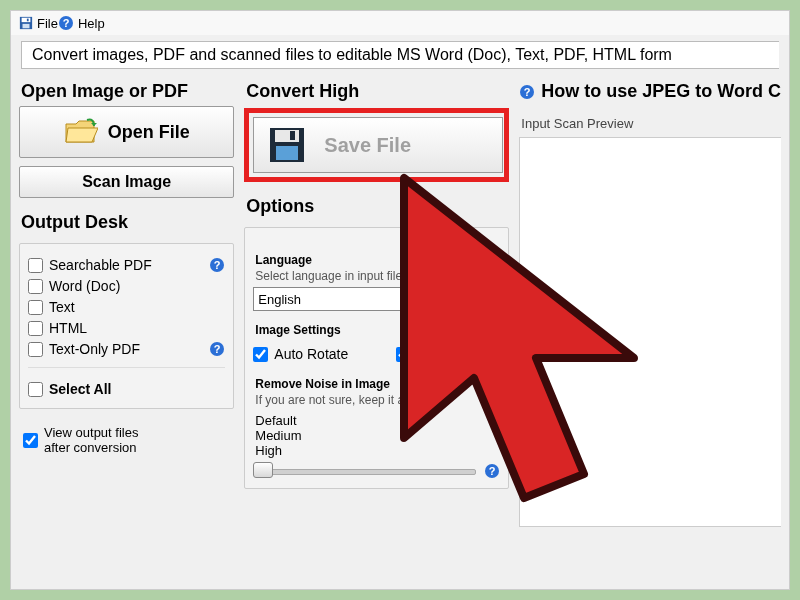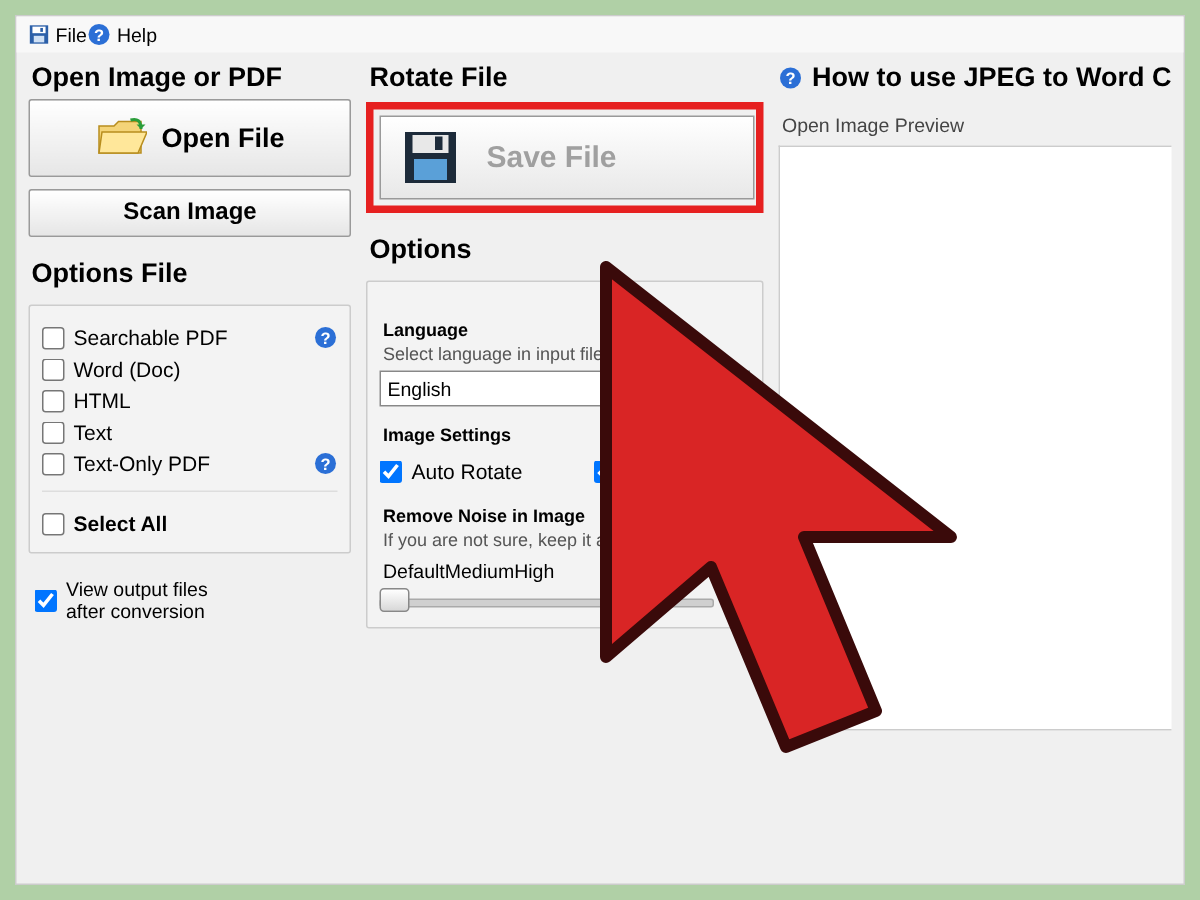--- a/index.html
+++ b/index.html
@@ -158,20 +158,21 @@
   .image-settings-row {
     display: flex;
     gap: 48px;
     margin: 4px 0;
   }
 
   .noise-labels {
     display: flex;
     font-size: 13px;
     margin: 6px 2px 2px 2px;
+    flex-direction: column;
   }
   .slider-row {
     display: flex;
     align-items: center;
     gap: 8px;
   }
   .slider {
     flex: 1;
     height: 22px;
     position: relative;
@@ -257,20 +258,21 @@
       <span class="help-round">
         <svg viewBox="0 0 16 16">
             <circle cx="8" cy="8" r="7" fill="#2b6fd6"></circle>
             <text x="8" y="12" text-anchor="middle" font-size="11" font-weight="bold" fill="#fff">?</text>
           </svg>
       </span>
       <span>Help</span>
     </span>
   </div>
 
+  <div class="banner">Convert images, PDF and scanned files to editable MS Word (Doc), Text, PDF, HTML form</div>
 
   <div class="content">
 
     <div class="col col-left">
       <div class="section-title">Open Image or PDF</div>
 
       <div class="btn big">
         <span class="folder-icon">
           <svg viewBox="0 0 34 28">
               <path d="M2 6 L12 6 L15 3 L30 3 L30 24 L2 24 Z" fill="#f4d478" stroke="#b88d1e"></path>
@@ -279,21 +281,21 @@
               <polygon points="30,8 27,5 33,5" fill="#2a9d3a"></polygon>
             </svg>
         </span>
         <span>Open File</span>
       </div>
 
       <div class="btn" style="height:32px;font-weight:bold;font-size:16px">
         <span>Scan Image</span>
       </div>
 
-      <div class="section-title">Options File</div>
+      <div class="section-title">Output Desk</div>
 
       <div class="group">
         <div id="output-items">
             <div class="check-row">
               <input type="checkbox" style="">
               <label>Searchable PDF</label>
               <span class="spacer"></span>
               <span class="help-icon">
                 <svg viewBox="0 0 16 16">
                   <circle cx="8" cy="8" r="7" fill="#2b6fd6"></circle>
@@ -301,26 +303,26 @@
                 </svg>
               </span>
             </div>
             <div class="check-row">
               <input type="checkbox" style="">
               <label>Word (Doc)</label>
               <span class="spacer"></span>
             </div>
             <div class="check-row">
               <input type="checkbox" style="">
-              <label>HTML</label>
+              <label>Text</label>
               <span class="spacer"></span>
             </div>
             <div class="check-row">
               <input type="checkbox" style="">
-              <label>Text</label>
+              <label>HTML</label>
               <span class="spacer"></span>
             </div>
             <div class="check-row">
               <input type="checkbox" style="">
               <label>Text-Only PDF</label>
               <span class="spacer"></span>
               <span class="help-icon">
                 <svg viewBox="0 0 16 16">
                   <circle cx="8" cy="8" r="7" fill="#2b6fd6"></circle>
                   <text x="8" y="12" text-anchor="middle" font-size="11" font-weight="bold" fill="#fff">?</text>
@@ -338,21 +340,21 @@
       </div>
 
       <div class="check-row" style="margin-top:16px;margin-left:4px">
         <input type="checkbox" checked="" style="">
         <label style="white-space:pre-line;font-size:13px">View output files
 after conversion</label>
       </div>
     </div>
 
     <div class="col col-mid">
-      <div class="section-title">Rotate File</div>
+      <div class="section-title">Convert High</div>
 
       <div class="savefile-wrap">
         <div class="savefile-btn">
           <span class="floppy-big">
             <svg viewBox="0 0 38 38">
                 <rect x="2" y="2" width="34" height="34" fill="#1d2b3a"></rect>
                 <rect x="7" y="4" width="24" height="12" fill="#e8e8e8"></rect>
                 <rect x="8" y="20" width="22" height="14" fill="#5aa0d8"></rect>
                 <rect x="22" y="5" width="5" height="9" fill="#1d2b3a"></rect>
               </svg>
@@ -407,21 +409,21 @@
     <div class="col col-right">
       <div class="right-title">
         <span class="help-icon">
           <svg viewBox="0 0 16 16">
               <circle cx="8" cy="8" r="7" fill="#2b6fd6"></circle>
               <text x="8" y="12" text-anchor="middle" font-size="11" font-weight="bold" fill="#fff">?</text>
             </svg>
         </span>
         <span>How to use JPEG to Word C</span>
       </div>
-      <div class="preview-label">Open Image Preview</div>
+      <div class="preview-label">Input Scan Preview</div>
       <div class="preview-pane"></div>
     </div>
 
   </div>
 </div>
 
 <svg class="cursor" width="320" height="360" viewBox="0 0 320 360">
   <g transform="translate(6,6)">
     <path d="M0 0 L0 260 L70 200 L120 320 L180 296 L132 180 L230 180 Z" fill="#d92525" stroke="#3a0a0a" stroke-width="8" stroke-linejoin="round"></path>
   </g>

